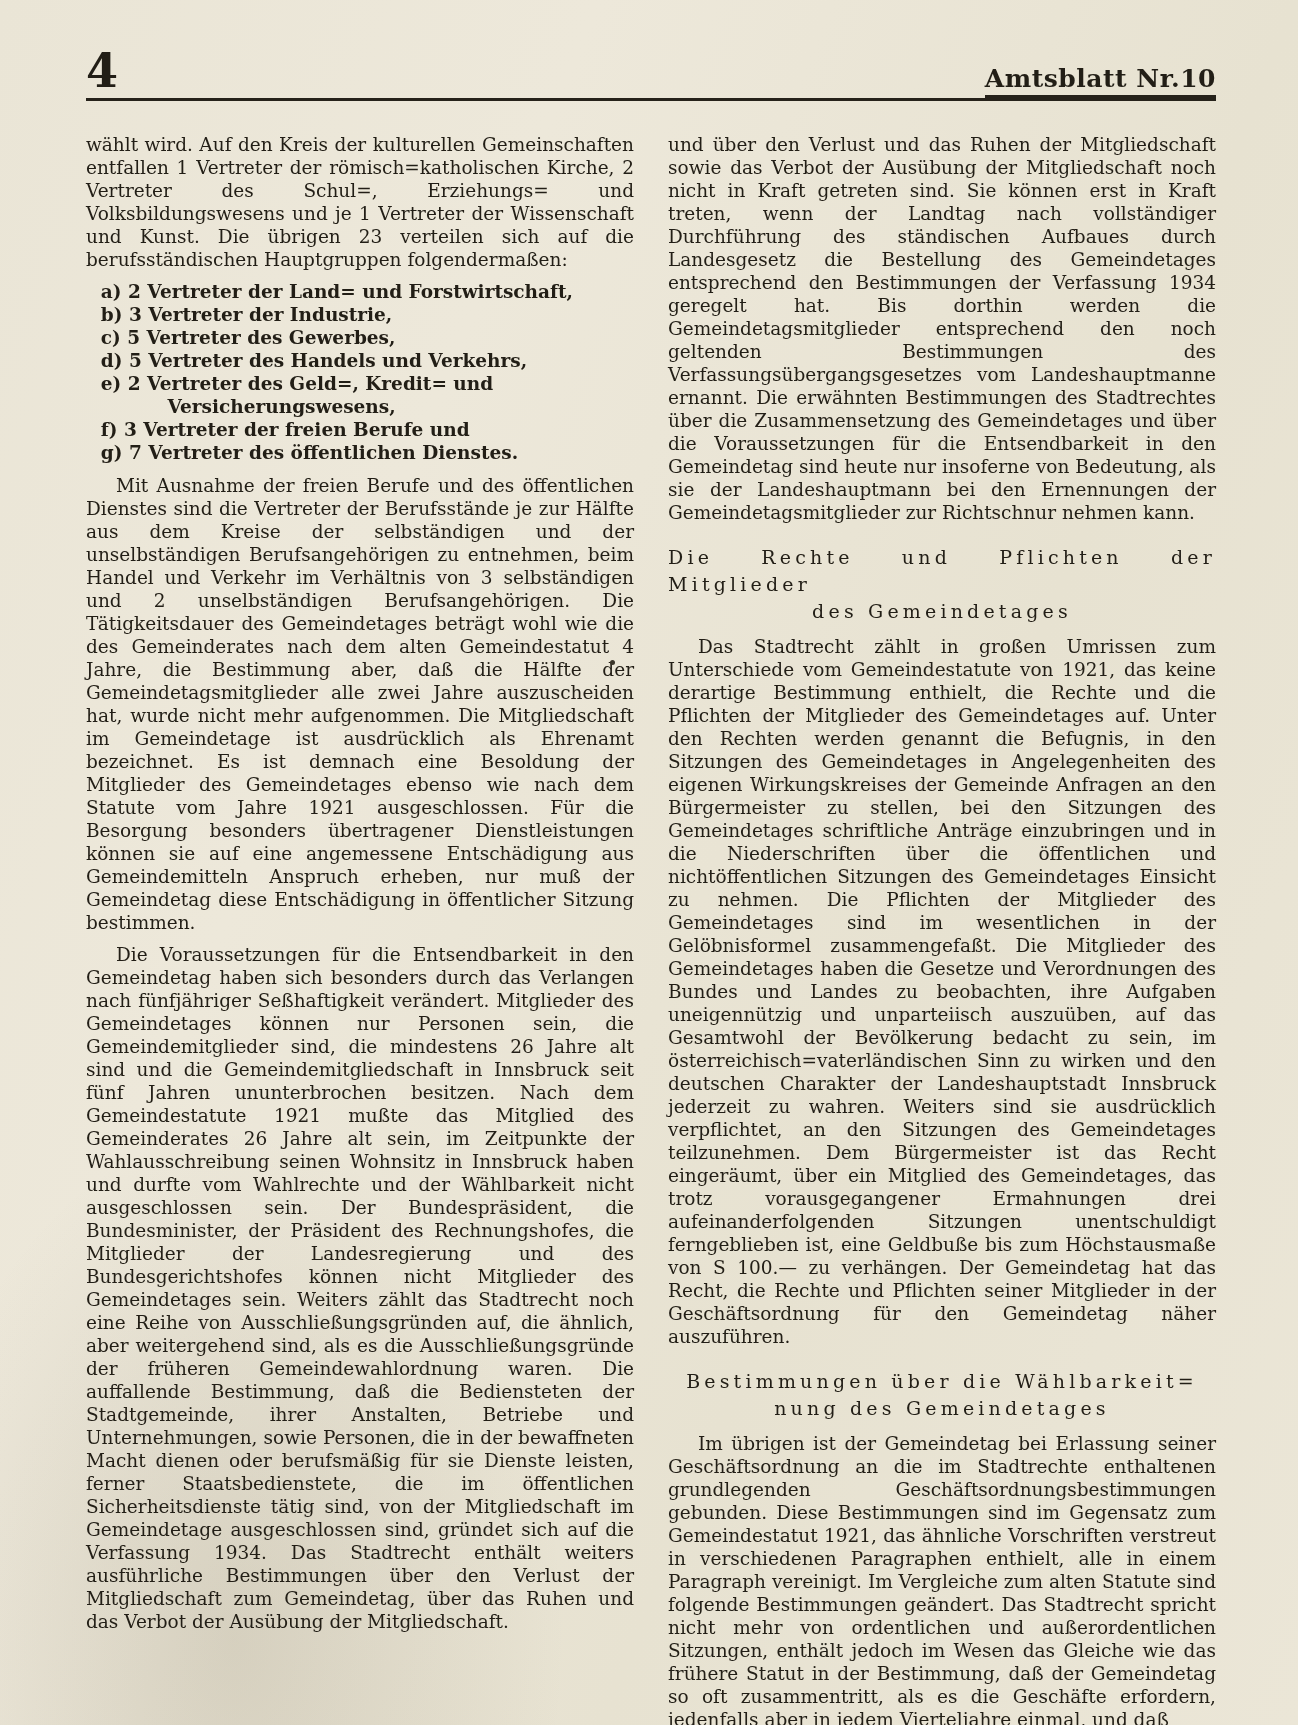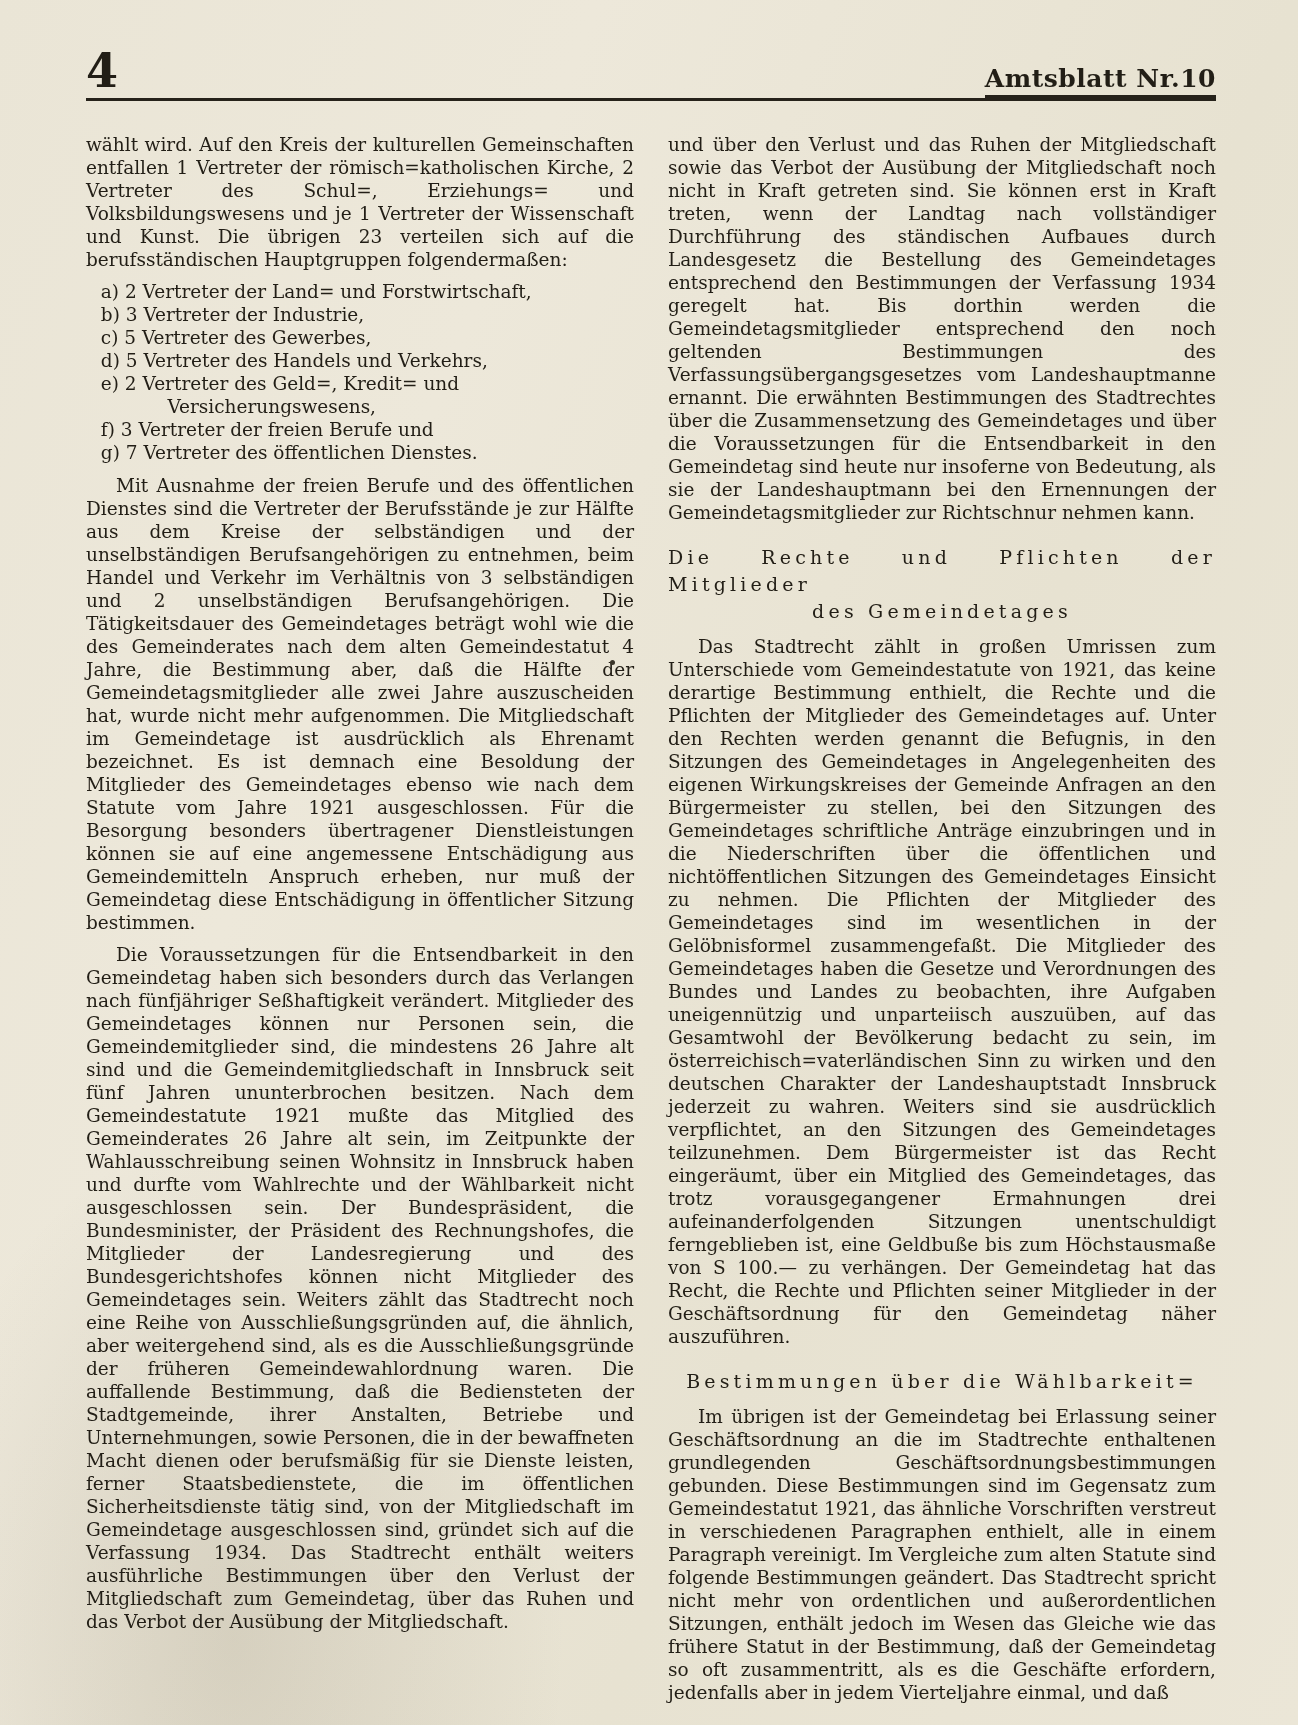--- a/index.html
+++ b/index.html
@@ -74,20 +74,21 @@
 
   .para.cont {
     margin-top: 0;
     text-indent: 0;
   }
 
   
   .alloc-list {
     list-style: none;
     margin: 9px 0 10px 0;
+    font-weight: bold;
   }
 
   .alloc-list li {
     padding-left: 4.4em;
     text-indent: -3.6em;
     text-align: left;
   }
 
   
   .section-heading {
@@ -142,20 +143,21 @@
 
     <section class="col">
       <p class="para cont">und über den Verlust und das Ruhen der Mitgliedschaft sowie das Verbot der Ausübung der Mitgliedschaft noch nicht in Kraft getreten sind. Sie können erst in Kraft treten, wenn der Landtag nach vollständiger Durchführung des ständischen Aufbaues durch Landesgesetz die Bestellung des Gemeindetages entsprechend den Bestimmungen der Verfassung 1934 geregelt hat. Bis dorthin werden die Gemeindetagsmitglieder entsprechend den noch geltenden Bestimmungen des Verfassungsübergangsgesetzes vom Landeshauptmanne ernannt. Die erwähnten Bestimmungen des Stadtrechtes über die Zusammensetzung des Gemeindetages und über die Voraussetzungen für die Entsendbarkeit in den Gemeindetag sind heute nur insoferne von Bedeutung, als sie der Landeshauptmann bei den Ernennungen der Gemeindetagsmitglieder zur Richtschnur nehmen kann.</p>
       <h2 class="section-heading">
         <span>Die Rechte und Pflichten der Mitglieder</span>
         <span>des Gemeindetages</span>
       </h2>
       <p class="para">Das Stadtrecht zählt in großen Umrissen zum Unterschiede vom Gemeindestatute von 1921, das keine derartige Bestimmung enthielt, die Rechte und die Pflichten der Mitglieder des Gemeindetages auf. Unter den Rechten werden genannt die Befugnis, in den Sitzungen des Gemeindetages in Angelegenheiten des eigenen Wirkungskreises der Gemeinde Anfragen an den Bürgermeister zu stellen, bei den Sitzungen des Gemeindetages schriftliche Anträge einzubringen und in die Niederschriften über die öffentlichen und nichtöffentlichen Sitzungen des Gemeindetages Einsicht zu nehmen. Die Pflichten der Mitglieder des Gemeindetages sind im wesentlichen in der Gelöbnisformel zusammengefaßt. Die Mitglieder des Gemeindetages haben die Gesetze und Verordnungen des Bundes und Landes zu beobachten, ihre Aufgaben uneigennützig und unparteiisch auszuüben, auf das Gesamtwohl der Bevölkerung bedacht zu sein, im österreichisch=vaterländischen Sinn zu wirken und den deutschen Charakter der Landeshauptstadt Innsbruck jederzeit zu wahren. Weiters sind sie ausdrücklich verpflichtet, an den Sitzungen des Gemeindetages teilzunehmen. Dem Bürgermeister ist das Recht eingeräumt, über ein Mitglied des Gemeindetages, das trotz vorausgegangener Ermahnungen drei aufeinanderfolgenden Sitzungen unentschuldigt ferngeblieben ist, eine Geldbuße bis zum Höchstausmaße von S 100.— zu verhängen. Der Gemeindetag hat das Recht, die Rechte und Pflichten seiner Mitglieder in der Geschäftsordnung für den Gemeindetag näher auszuführen.</p>
       <h2 class="section-heading">
         <span>Bestimmungen über die Wählbarkeit=</span>
+        <span>nung des Gemeindetages</span>
       </h2>
       <p class="para">Im übrigen ist der Gemeindetag bei Erlassung seiner Geschäftsordnung an die im Stadtrechte enthaltenen grundlegenden Geschäftsordnungsbestimmungen gebunden. Diese Bestimmungen sind im Gegensatz zum Gemeindestatut 1921, das ähnliche Vorschriften verstreut in verschiedenen Paragraphen enthielt, alle in einem Paragraph vereinigt. Im Vergleiche zum alten Statute sind folgende Bestimmungen geändert. Das Stadtrecht spricht nicht mehr von ordentlichen und außerordentlichen Sitzungen, enthält jedoch im Wesen das Gleiche wie das frühere Statut in der Bestimmung, daß der Gemeindetag so oft zusammentritt, als es die Geschäfte erfordern, jedenfalls aber in jedem Vierteljahre einmal, und daß</p>
     </section>
 
   </main>
 
   <span class="ink-speck"></span>
 
 </div>
 

